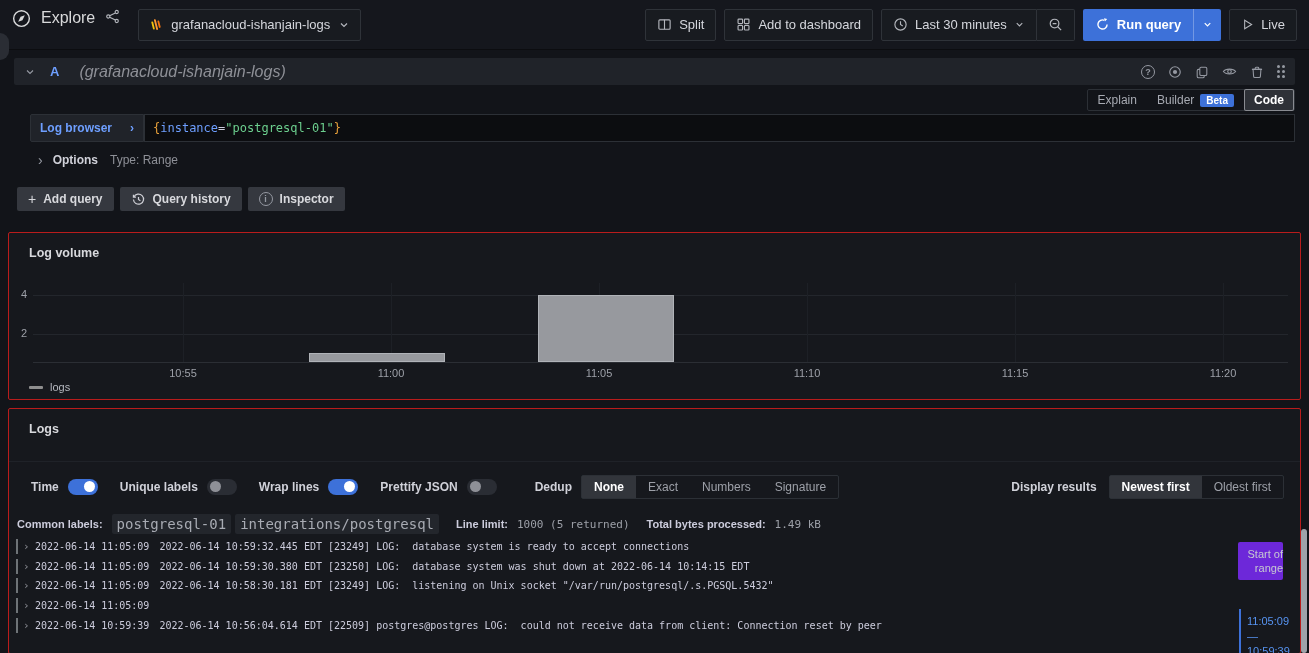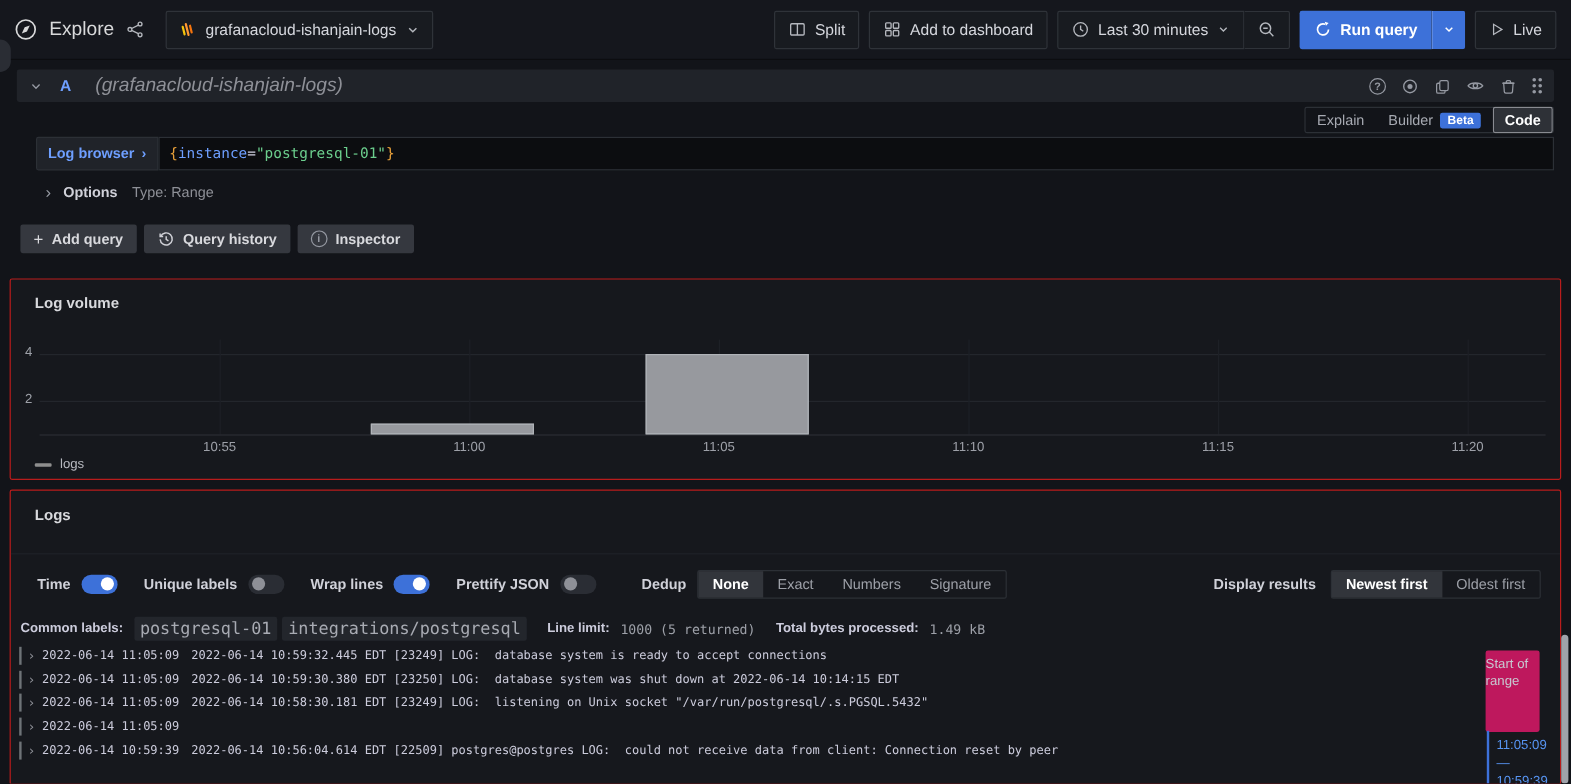--- a/index.html
+++ b/index.html
@@ -4,21 +4,21 @@
 <style>
   * { margin:0; padding:0; box-sizing:border-box; }
   html,body { width:1309px; height:653px; overflow:hidden; }
   body { position:relative; background:#121419; color:#ccccdc;
          font-family:"Liberation Sans", sans-serif; font-size:13px; }
   svg { display:block; }
 
   
   .topbar { position:absolute; top:0; left:0; right:0; height:50px; background:#15171d;
             border-bottom:1px solid #0c0d10; display:flex; align-items:center; padding:0 12px; }
-  .tb-left { display:flex; align-items:center; gap:10px; }
+  .tb-left { display:flex; gap:10px; }
   .app-title { font-size:16px; font-weight:500; color:#d8d9da; }
   .ds-picker { display:flex; align-items:center; gap:8px; height:32px; padding:0 10px;
                border:1px solid #2f3339; border-radius:2px; background:#181b20; margin-left:8px; cursor:pointer; }
   .ds-name { font-size:13px; color:#d5d7dd; }
   .tb-right { margin-left:auto; display:flex; align-items:center; gap:8px; }
   .tbtn { display:flex; align-items:center; gap:7px; height:32px; padding:0 11px;
           border:1px solid #2f3339; border-radius:2px; background:#181b20;
           font-size:13px; font-weight:500; color:#d5d7dd; cursor:pointer; }
   .tgroup { display:flex; }
   .tgroup .tbtn + .tbtn { border-left:none; border-radius:0 2px 2px 0; }
@@ -44,21 +44,21 @@
 
   .mode-tabs { margin-top:4px; height:22px; display:flex; justify-content:flex-end; }
   .mode-group { display:flex; align-items:center; border:1px solid #2c3036; border-radius:2px; }
   .mode-item { padding:0 10px; font-size:12px; color:#a7aab2; height:22px; display:flex;
                align-items:center; gap:6px; cursor:pointer; }
   .mode-item.active { background:#2e3137; box-shadow:inset 0 0 0 1px #898b91; border-radius:2px;
                       color:#fff; font-weight:600; }
   .beta { background:#3d71d9; color:#fff; font-size:10px; font-weight:700; padding:1px 6px; border-radius:2px; }
 
   .qrow { margin-top:3px; display:flex; height:28px; padding-left:16px; }
-  .logbrowser { display:flex; align-items:center; gap:6px; background:#202329; border:1px solid #2c3036;
+  .logbrowser { display:flex; align-items:center; gap:18px; background:#202329; border:1px solid #2c3036;
                 border-radius:2px 0 0 2px; color:#6e9fff; font-size:12px; font-weight:600;
                 padding:0 9px; cursor:pointer; }
   .qinput { flex:1; background:#0c0d10; border:1px solid #2c3036; display:flex; align-items:center;
             padding:0 8px; font-family:"DejaVu Sans Mono", monospace; font-size:12px; cursor:text; }
   .tok-brace { color:#e9a13a; } .tok-label { color:#6e9fff; } .tok-op { color:#ccccdc; } .tok-str { color:#6ccf8e; }
 
   .options-row { margin-top:6px; height:24px; display:flex; align-items:center; gap:10px; padding-left:24px; font-size:12px; cursor:pointer; }
   .opt-caret { color:#9599a2; font-size:14px; line-height:1; }
   .opt-label { font-weight:700; color:#d0d1d9; }
   .opt-summary { color:#8e9097; margin-left:2px; }
@@ -108,22 +108,22 @@
           font-family:"DejaVu Sans Mono", monospace; font-size:14px; color:#a8abb3; }
 
   .log-rows { position:absolute; left:7px; top:128px; right:85px; }
   .log-row { display:flex; align-items:center; height:19.6px;
              font-family:"DejaVu Sans Mono", monospace; font-size:10px; color:#ccccdc; cursor:pointer; }
   .lvl { width:2px; height:15px; background:#6e7377; margin-right:5px; flex:none; }
   .expander { color:#8e9097; width:12px; font-size:11px; flex:none; }
   .ltime { margin-right:10px; white-space:pre; flex:none; }
   .lmsg { white-space:pre; }
 
-  .sor { position:absolute; left:1229px; top:133px; width:45px; height:68px; background:#be185d;
-         border-radius:2px; font-size:11px; line-height:14px; color:#c7c9d1; text-align:left;
+  .sor { position:absolute; left:1229px; top:133px; width:45px; height:38px; background:#6d28d9;
+         border-radius:2px; font-size:11px; line-height:14px; color:#c7c9d1; text-align:right;
          padding-top:5px; cursor:pointer; }
   .nav-rail { position:absolute; left:1230px; top:200px; height:60px; border-left:2px solid #3d71d9;
               padding:6px 0 0 6px; font-size:11px; color:#5794f2; }
   .nav-sep { margin:3px 0; }
   .scrollbar { position:absolute; left:1301px; top:529px; width:6px; height:124px;
                background:#9fa3aa; border-radius:3px; cursor:pointer; }
 </style>
 </head>
 <body>
 

